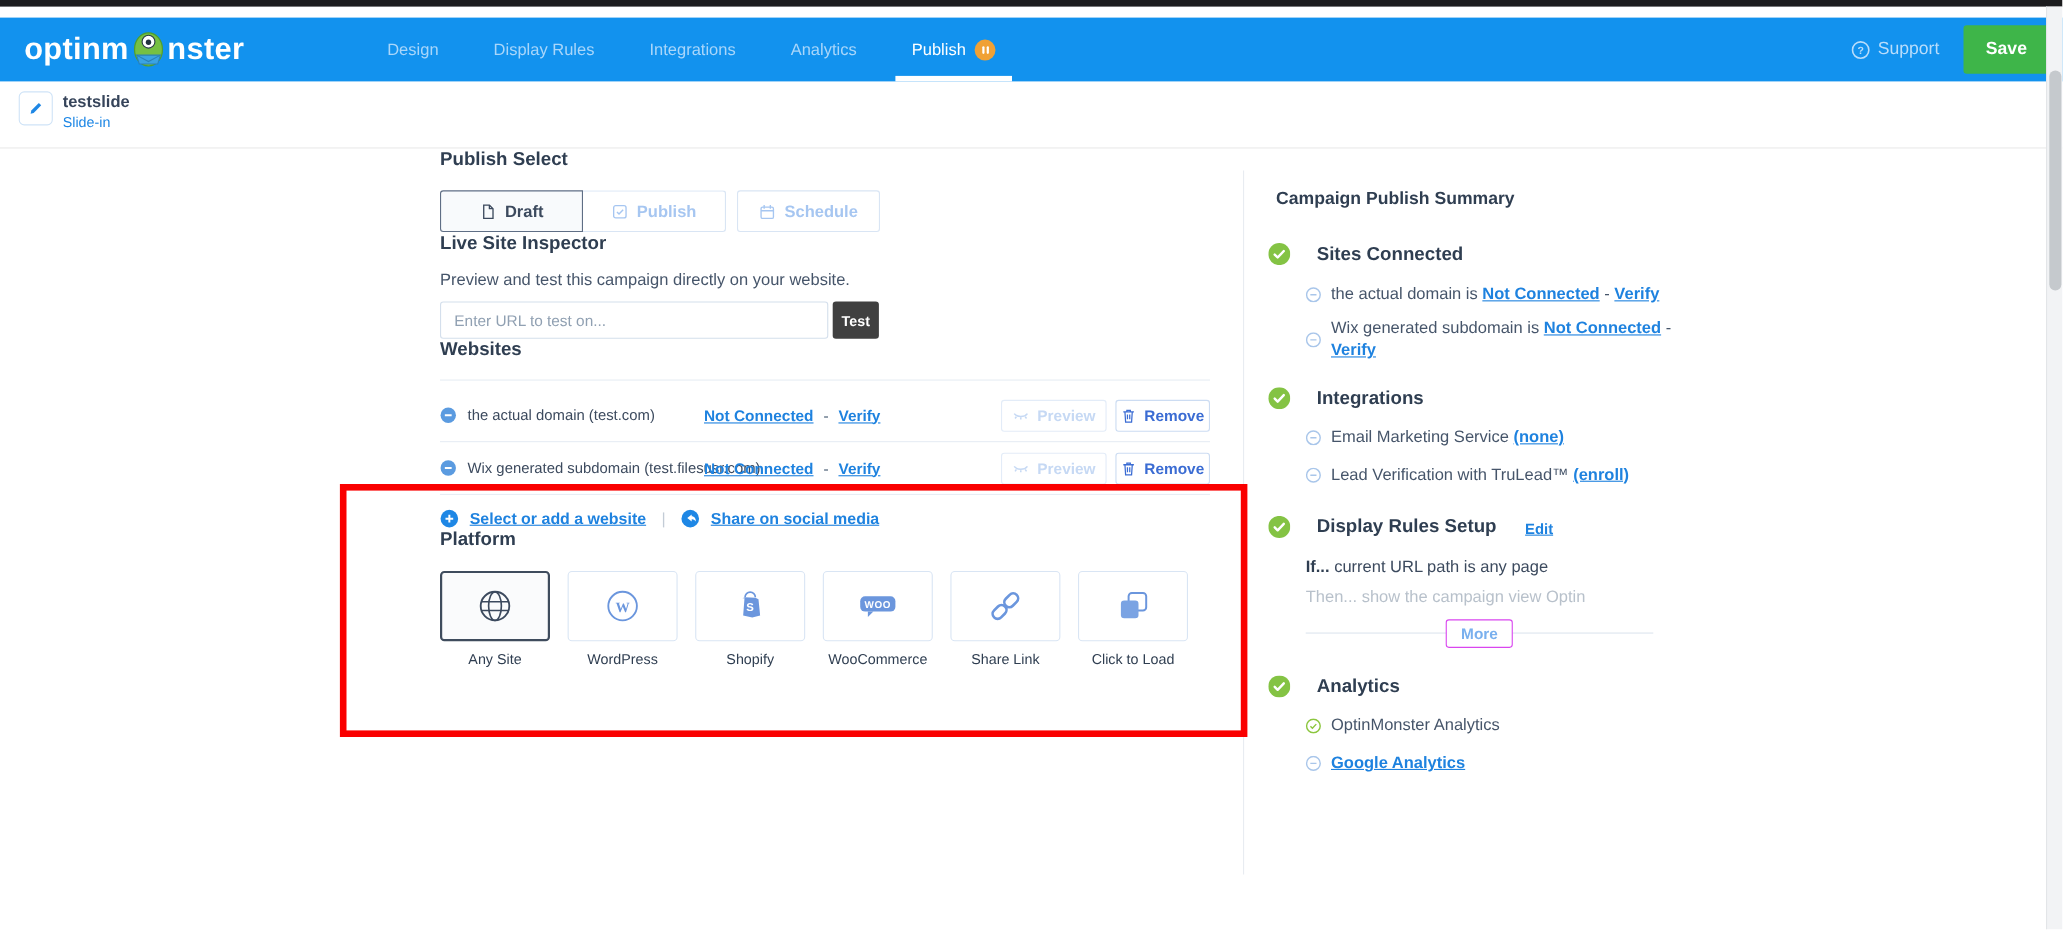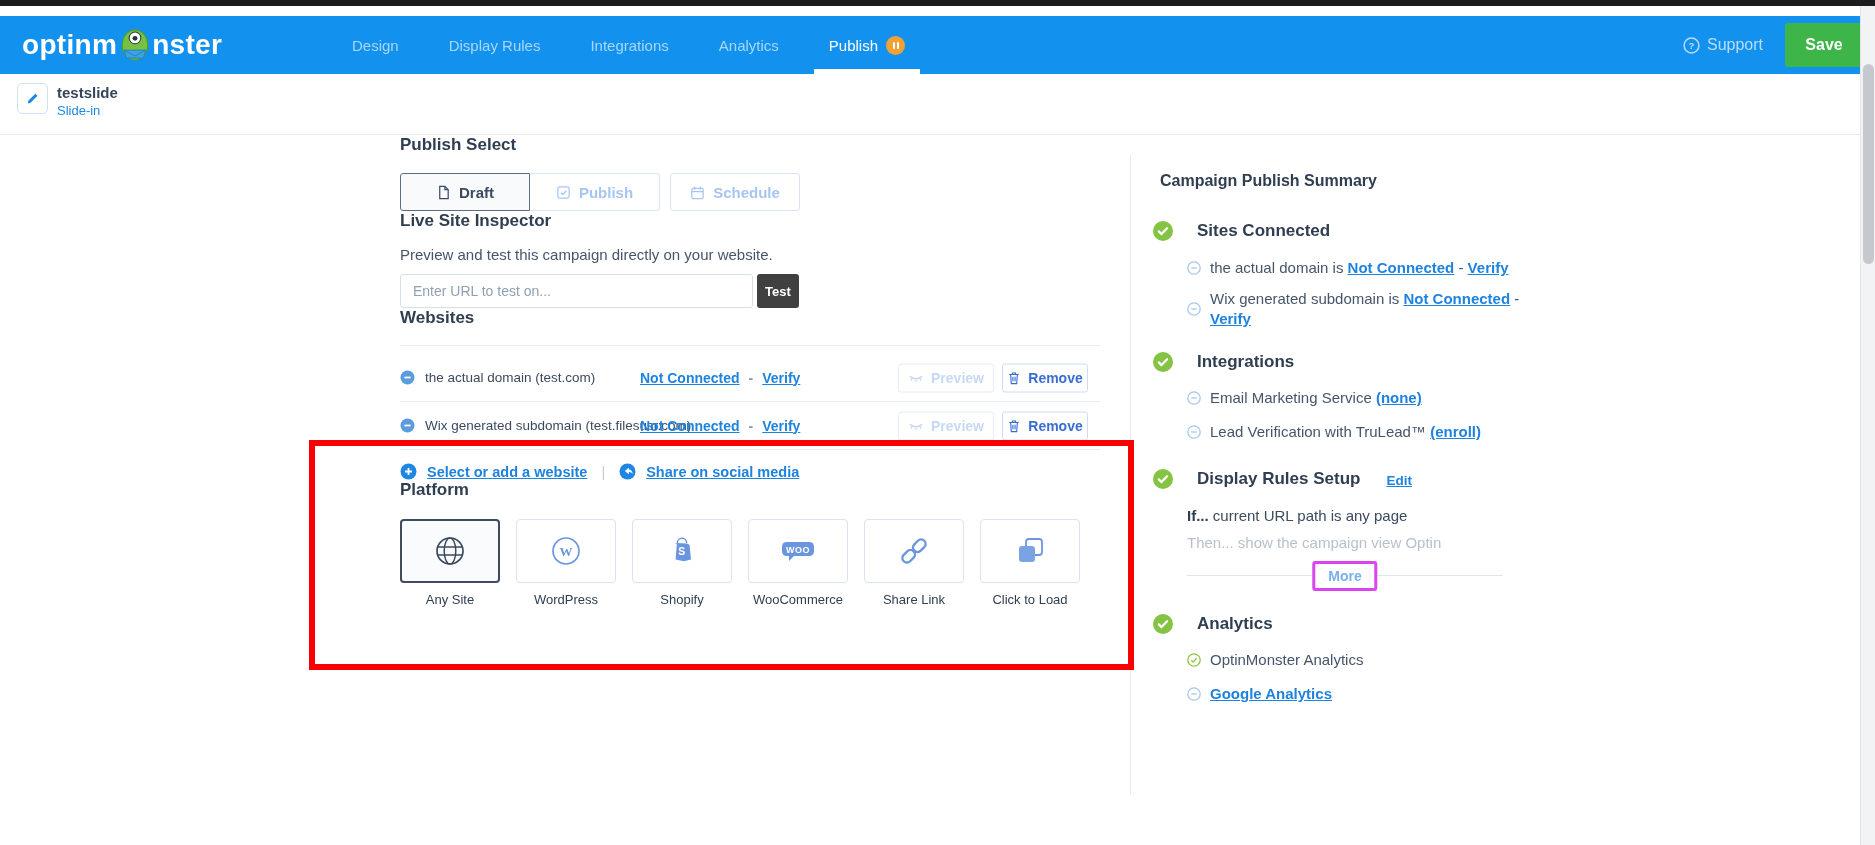--- a/index.html
+++ b/index.html
@@ -58,21 +58,21 @@
               font-size:13px; font-weight:bold; cursor:pointer; font-family:inherit; }
 
   .web-title { margin-top:56px; }
   .web-hr { margin-top:17px; border:none; border-top:1px solid #e7edf4; height:0; }
   .site-row { position:relative; height:48px; border-bottom:1px solid #e7edf4; display:flex; align-items:center; }
   .site-label { display:flex; align-items:center; gap:10px; font-size:13.5px; color:#3c4a5e; }
   .site-status { position:absolute; left:240px; top:50%; transform:translateY(-50%);
                  display:flex; align-items:center; gap:9px; font-size:14px; }
   .site-status .dash { color:#8a97a6; font-weight:bold; }
   .blue-link { color:#1e82df; font-weight:bold; text-decoration:underline; }
-  .row-btns { position:absolute; right:12px; top:50%; transform:translateY(-50%); display:flex; gap:8px;margin-left:36px; }
+  .row-btns { position:absolute; right:0; top:50%; transform:translateY(-50%); display:flex; gap:8px;margin-left:36px; }
   .btn-preview { width:96px; height:29px; border:1px solid #e3ecf8; border-radius:3px; background:#fff;
                  color:#c6d9f4; font-size:14px; font-weight:bold; display:flex; align-items:center; justify-content:center; gap:7px; cursor:default; }
   .btn-remove { width:86px; height:29px; border:1px solid #ccdcf2; border-radius:3px; background:#fff;
                 color:#3b6cd3; font-size:14px; font-weight:bold; display:flex; align-items:center; justify-content:center; gap:7px; cursor:pointer; }
   .add-row { margin-top:13px; display:flex; align-items:center; gap:10px; font-size:14.5px; }
   .add-row .pipe { color:#c3ccd6; margin:0 4px; }
 
   .plat-title { margin-top:70px; }
   .plat-cards { margin-top:19px; display:flex; gap:16px; }
   .plat-item { display:flex; flex-direction:column; align-items:center; cursor:pointer; }
@@ -94,21 +94,21 @@
   .mt31 { margin-top:31px; } .mt23 { margin-top:23px; } .mt27 { margin-top:27px; } .mt38 { margin-top:38px; }
   .sum-item { display:flex; align-items:center; gap:9px; margin-left:34px; font-size:15px; color:#46556a; line-height:20px; }
   .sum-item svg { flex:none; }
   .sum-item .txt-wrap { max-width:345px; }
   .i-mt17 { margin-top:17px; } .i-mt11 { margin-top:11px; } .i-mt16 { margin-top:16px; } .i-mt14 { margin-top:14px; }
   .if-line { margin:18px 0 0 34px; font-size:15px; color:#3c4a5e; }
   .if-line b { color:#2f3e51; }
   .then-line { margin:10px 0 0 34px; font-size:15px; color:#b8c1cb; }
   .more-line { position:relative; margin:24px 0 0 34px; width:316px; border-top:1px solid #dde5ee; height:1px; }
   .more-btn { position:absolute; left:50%; top:0; transform:translate(-50%,-50%); background:#fff;
-              border:3px solid #d946ef; border-radius:3px; padding:4px 13px; color:#79b0ee;
+              border:1px solid #d946ef; border-radius:3px; padding:4px 13px; color:#79b0ee;
               font-weight:bold; font-size:14px; cursor:pointer; font-family:inherit; }
 
   
   .scrollbar { position:absolute; right:0; top:6px; width:15px; height:839px; background:#f2f3f5; border-left:1px solid #e3e5e8; z-index:40; }
   .scroll-thumb { position:absolute; left:2px; top:58px; width:11px; height:200px; background:#c5c9cd; border-radius:6px; cursor:grab; }
 </style>
 </head>
 <body>
 
 <div class="topstrip"></div>

